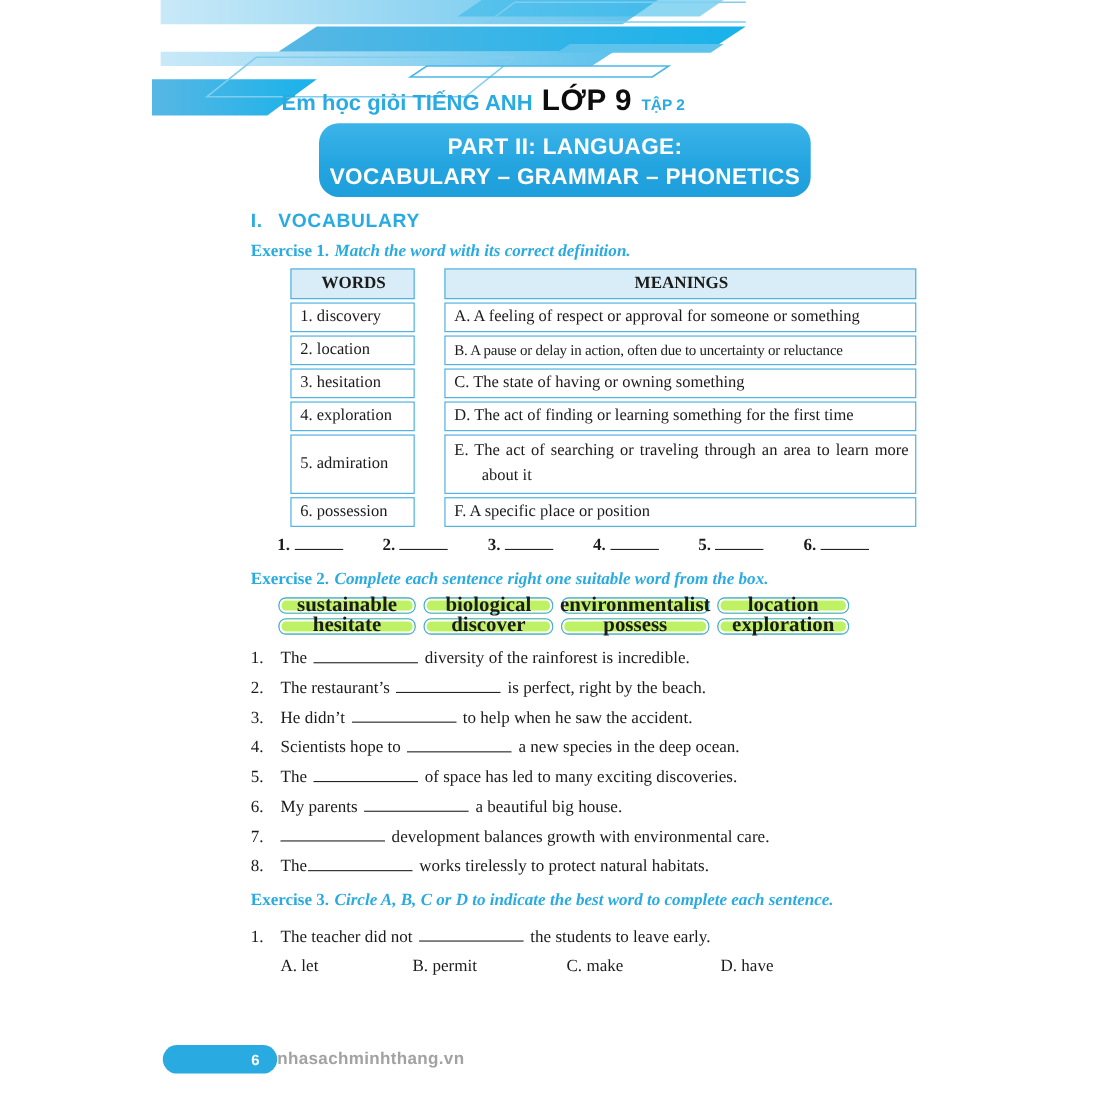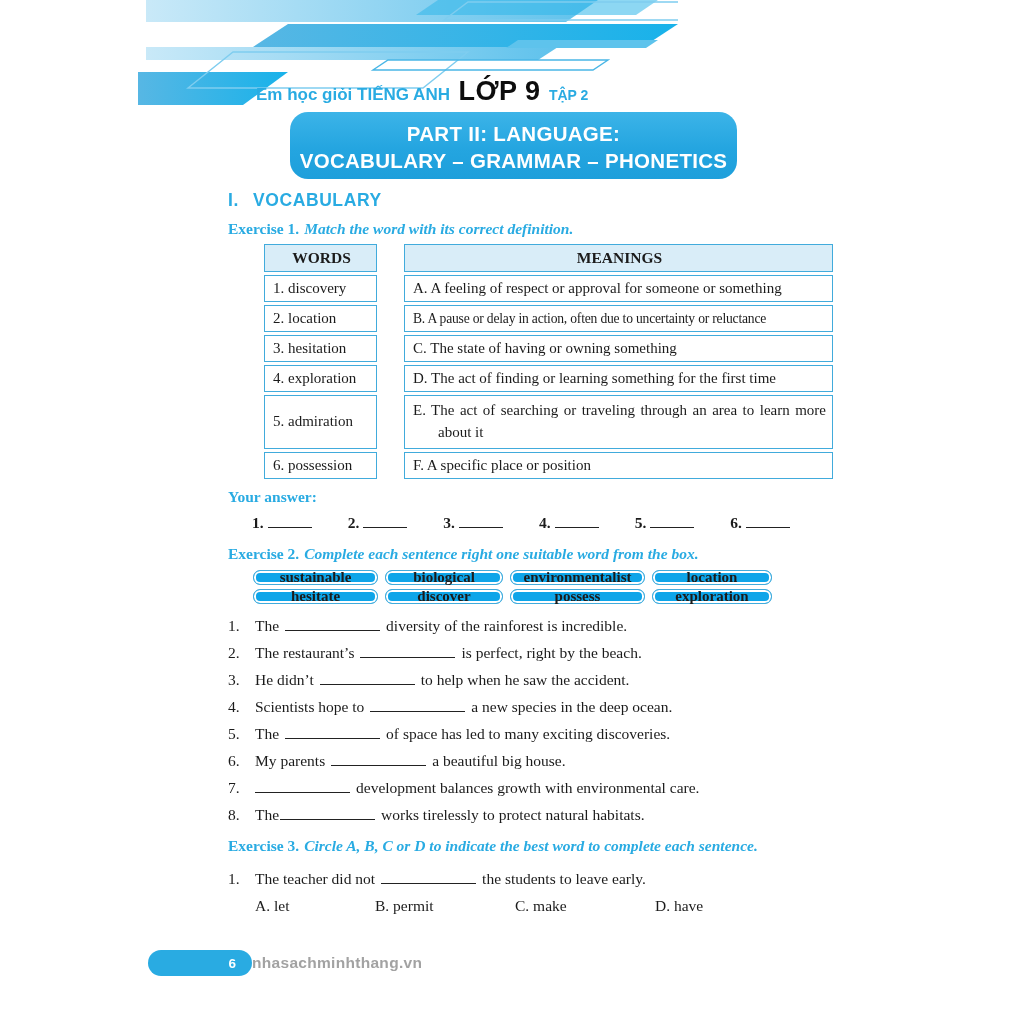--- a/index.html
+++ b/index.html
@@ -7,21 +7,21 @@
   body { font-family:"Liberation Serif", serif; color:#1b1b1b; position:relative; overflow:hidden; }
 
   .page { position:absolute; inset:0; background:#fff; }
 
   
   .header-art { position:absolute; left:138px; top:0; width:540px; height:110px; }
 
   
   .book-title { position:absolute; left:256px; top:76px; width:480px; white-space:nowrap;
                 font-family:"Liberation Sans", sans-serif; }
-  .book-title .t-blue { color:#29abe2; font-weight:bold; font-size:17px; }
+  .book-title .t-blue { color:#29abe2; font-weight:bold; font-size:20px; }
   .book-title .t-grade { color:#0d0d0d; font-weight:bold; font-size:27px; letter-spacing:0.5px; padding:0 4px; }
   .book-title .t-vol { color:#29abe2; font-weight:bold; font-size:14px; }
 
   
   .banner { position:absolute; left:290px; top:112px; width:447px; height:67px;
             background:linear-gradient(180deg,#3cb4e8 0%, #24a5e0 55%, #1e9fdb 100%);
             border-radius:18px; color:#ffffff; text-align:center;
             font-family:"Liberation Sans", sans-serif; font-weight:bold;
             font-size:20.5px; line-height:1.3; padding-top:9px; letter-spacing:0.3px; }
 
@@ -53,24 +53,24 @@
   .answer-row { margin-top:8px; display:flex; padding:0 10px 0 24px; justify-content:space-between;
                 font-size:15.5px; font-weight:bold; }
   .answer-row .ans-item { display:inline-block; }
   .blank { display:inline-block; border-bottom:1.3px solid #222; height:13px; vertical-align:baseline; }
   .blank.short { width:44px; margin-left:4px; }
   .blank.long { width:95px; margin:0 6px; }
 
   
   .word-box { margin-top:7px; margin-left:25px; display:grid;
               grid-template-columns:125px 118px 135px 120px; gap:4px 7px; }
-  .word-chip { border:1.6px solid #41abdc; background:#0ea5e9; border-radius:7px;
+  .word-chip { border:1.6px solid #41abdc; background:#bef264; border-radius:7px;
                box-shadow:inset 0 0 0 2px #ffffff; height:15px;
                display:flex; align-items:center; justify-content:center;
-               font-weight:bold; font-size:15px; }
+               font-weight:bold; font-size:19px; }
 
   
   .sentences { margin-top:8px; }
   .sent { display:flex; font-size:15.5px; line-height:27px; }
   .sent .s-num { width:27px; flex:0 0 27px; }
   .sent .s-body { flex:1; }
 
   .ex3-block { margin-top:10px; }
   .options-row { display:flex; font-size:15.5px; line-height:27px; padding-left:27px; }
   .options-row .opt { display:inline-block; }
@@ -153,21 +153,20 @@
 
       <div class="cell">5. admiration</div>
       <div class="cell hang">
         <span class="hang-inner">E. The act of searching or traveling through an area to learn more about it</span>
       </div>
 
       <div class="cell">6. possession</div>
       <div class="cell">F. A specific place or position</div>
     </div>
 
-    <div class="your-answer">Your answer:</div>
     <div class="answer-row">
       <span class="ans-item"><span>1.</span><span class="blank short"></span></span>
       <span class="ans-item"><span>2.</span><span class="blank short"></span></span>
       <span class="ans-item"><span>3.</span><span class="blank short"></span></span>
       <span class="ans-item"><span>4.</span><span class="blank short"></span></span>
       <span class="ans-item"><span>5.</span><span class="blank short"></span></span>
       <span class="ans-item"><span>6.</span><span class="blank short"></span></span>
     </div>
 
     <div class="ex-head" style="margin-top:13px;">

